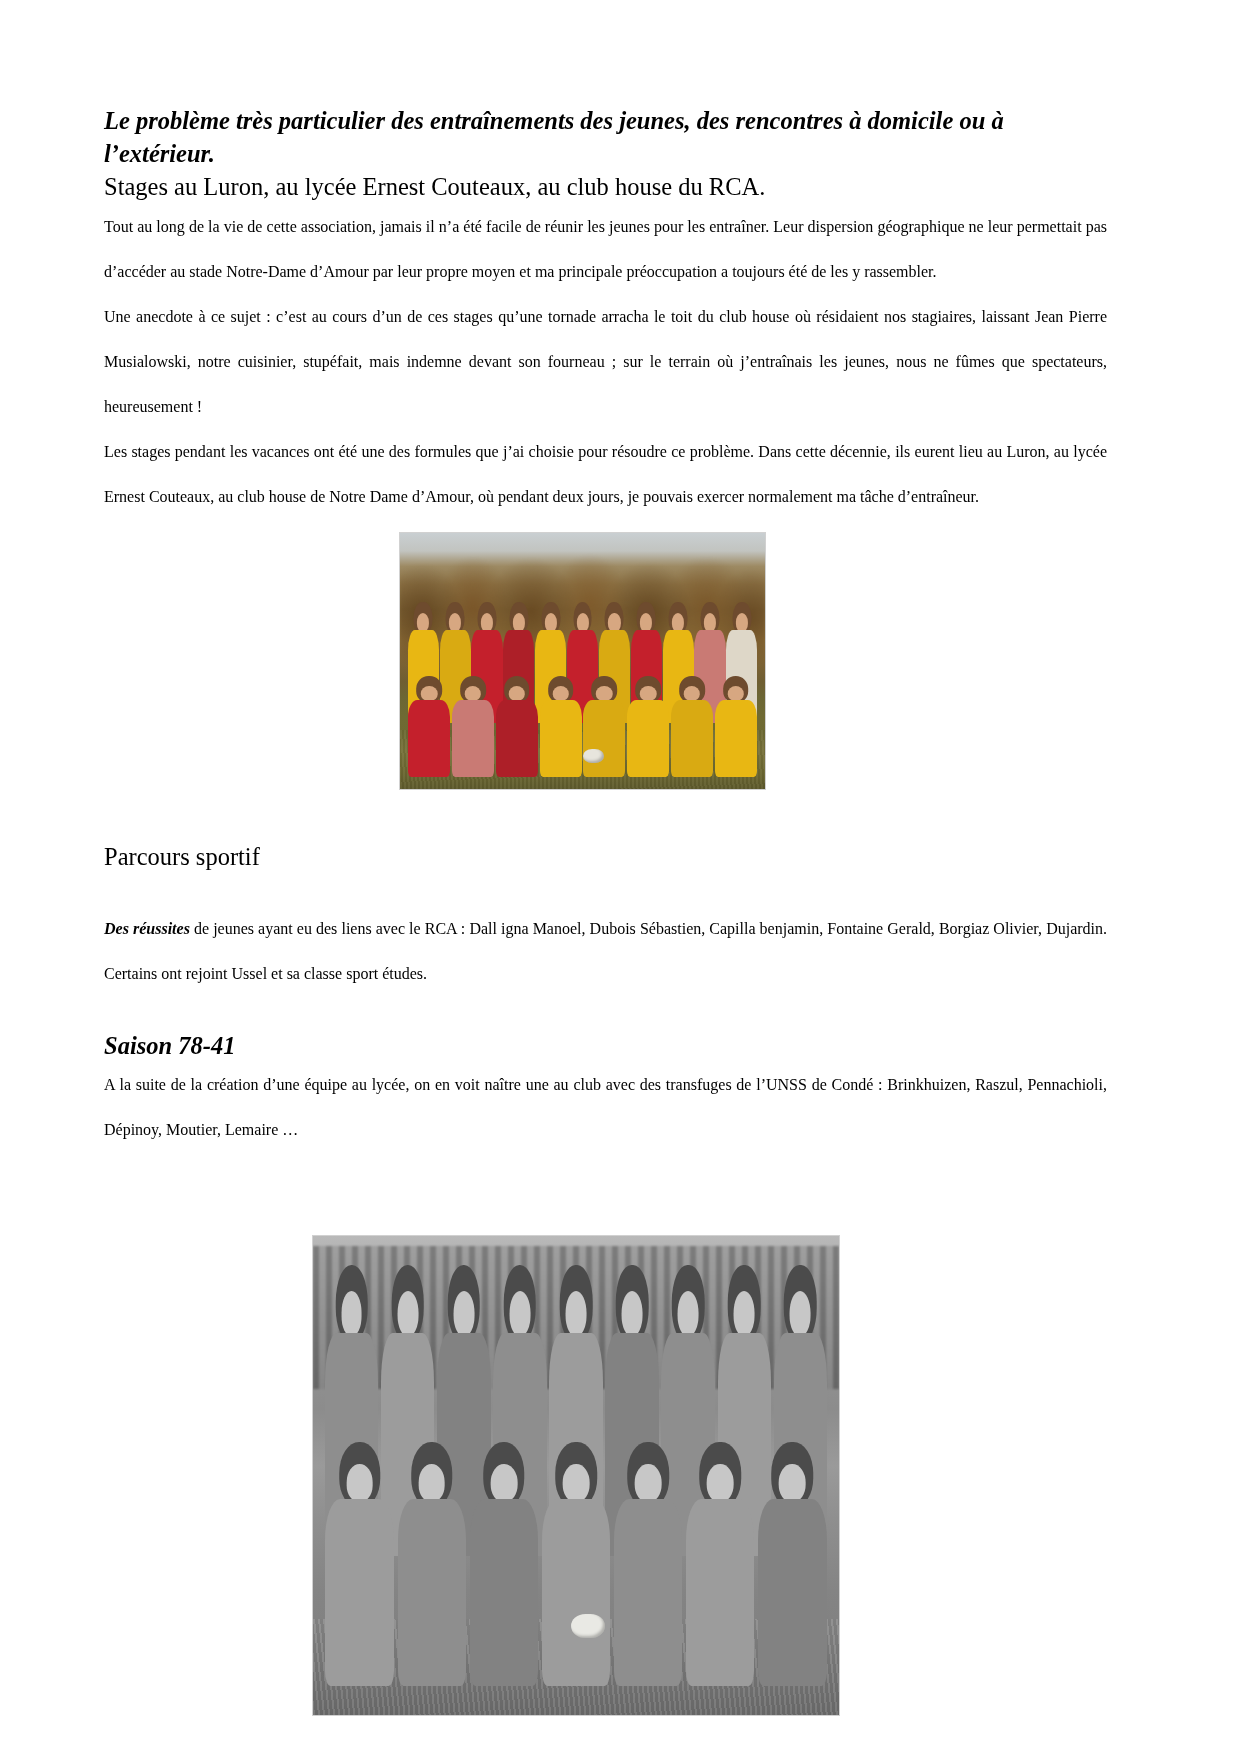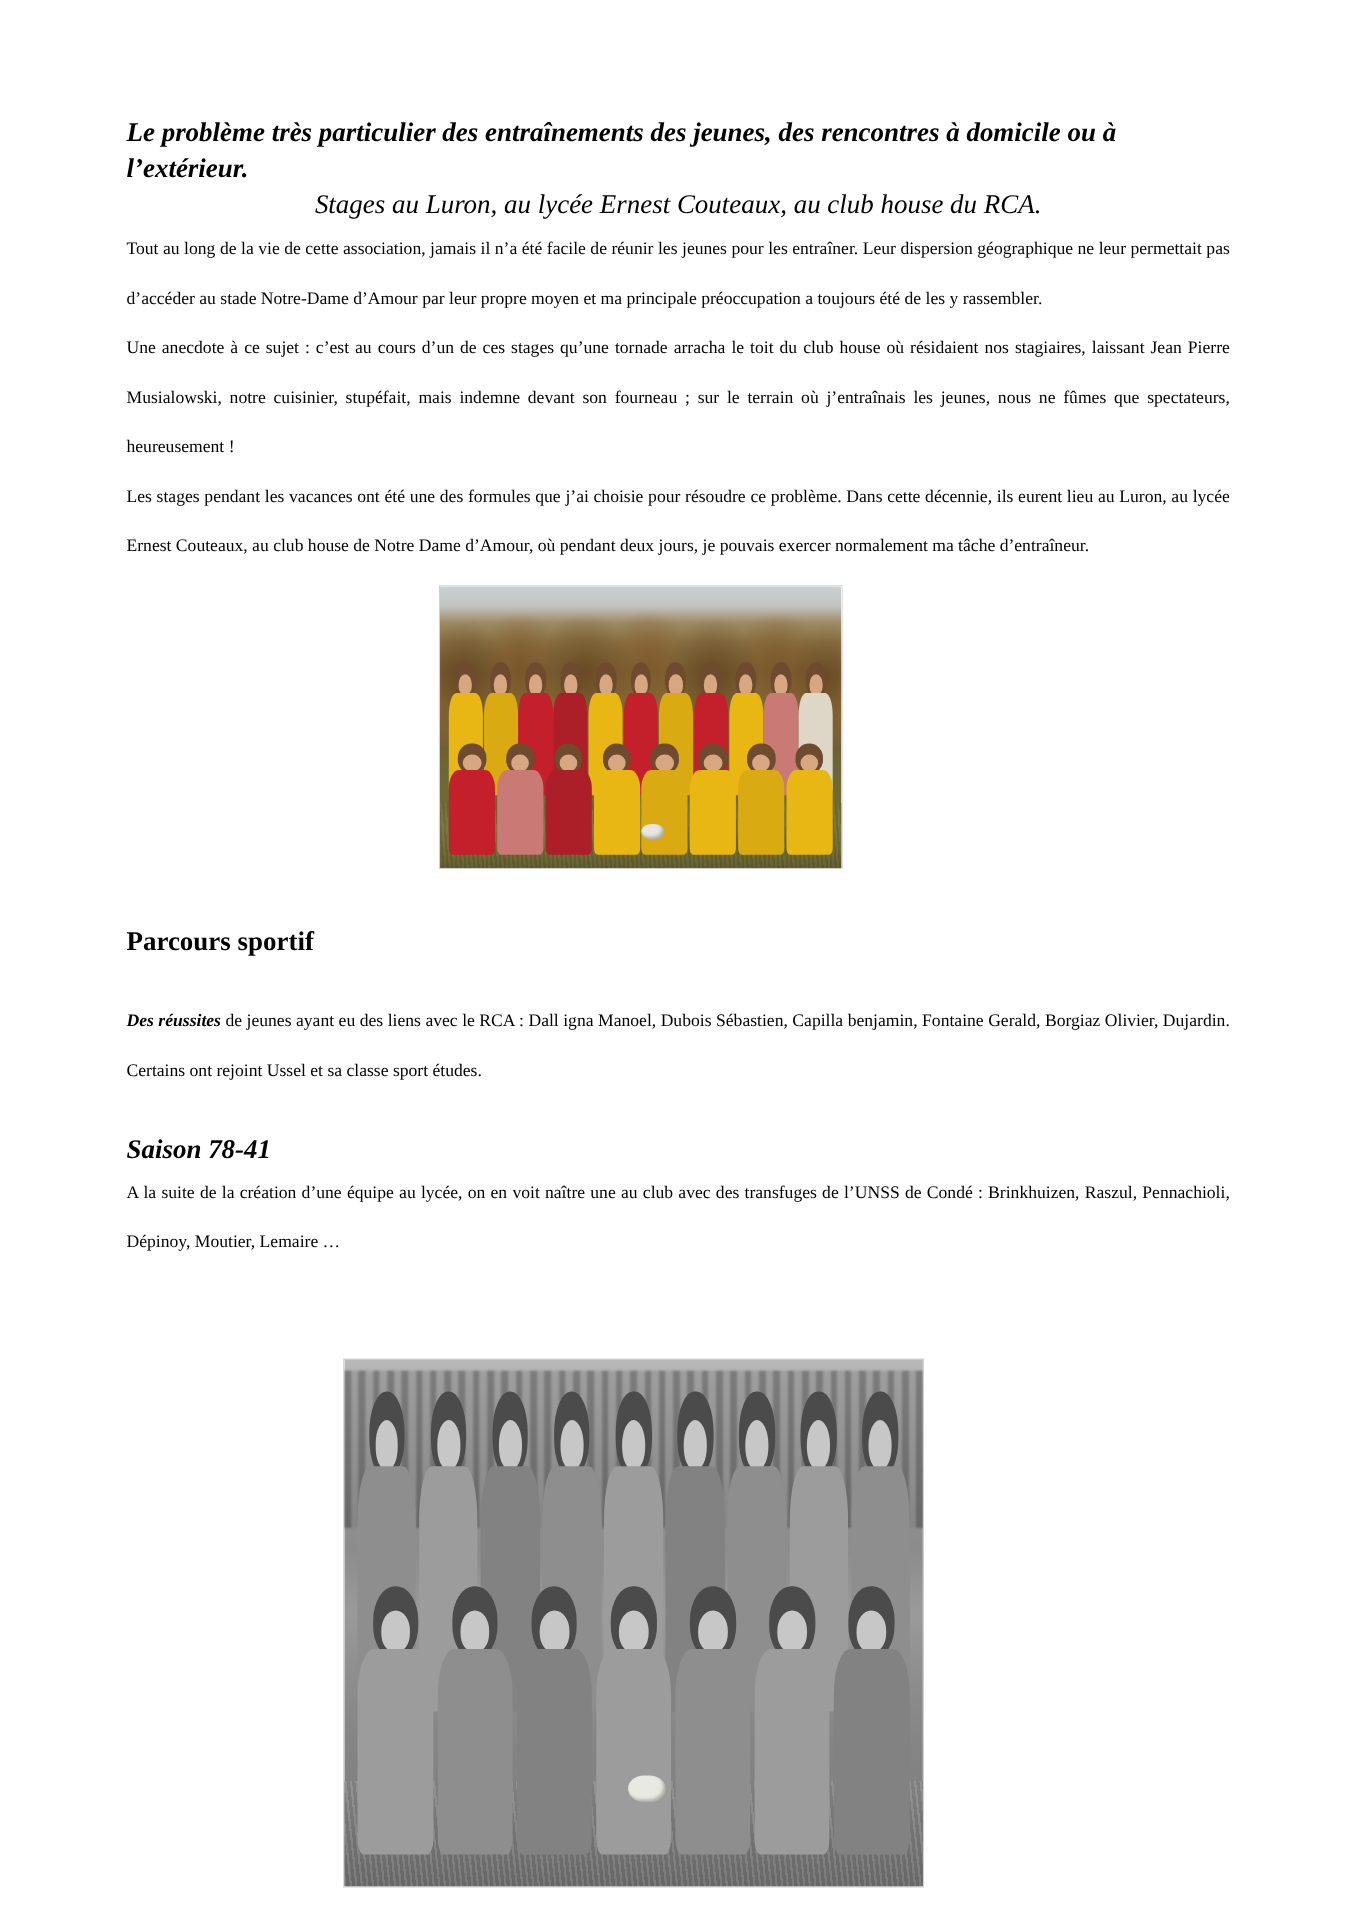--- a/index.html
+++ b/index.html
@@ -19,21 +19,21 @@
   .page {
     position: relative;
     width: 1240px;
     height: 1754px;
     background: #ffffff;
     overflow: hidden;
   }
 
   .content {
     position: absolute;
-    left: 115px;
+    left: 104px;
     top: 104px;
     width: 1003px;
   }
 
   p, h1, h2, h3, h4 {
     margin: 0;
     padding: 0;
     font-weight: normal;
   }
 
@@ -49,30 +49,29 @@
     font-size: 24.5px;
     line-height: 33.2px;
     font-weight: bold;
     font-style: italic;
     text-align: left;
   }
 
   .heading-b {
     font-size: 24.5px;
     line-height: 33.2px;
-    font-weight: bold;
+    font-weight: normal;
     font-style: normal;
     text-align: left;
   }
 
   .italic-line {
     font-size: 24.5px;
     line-height: 33.2px;
-    font-style: italic;
-    text-align: center;
+    text-align: left;
   }
   .spacer-md { height: 33px; }
 
   b.inline-bi {
     font-weight: bold;
     font-style: italic;
   }
 
   
   .photo-block-1 {

